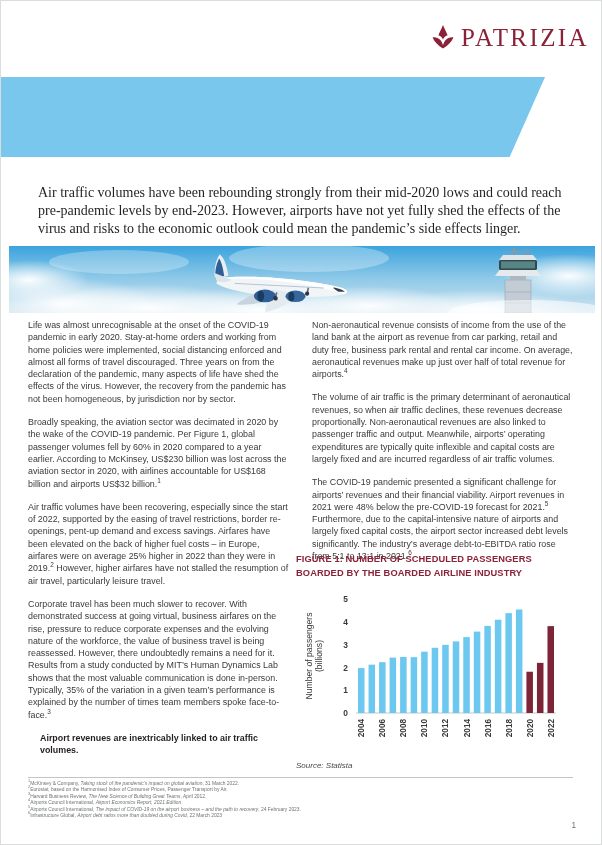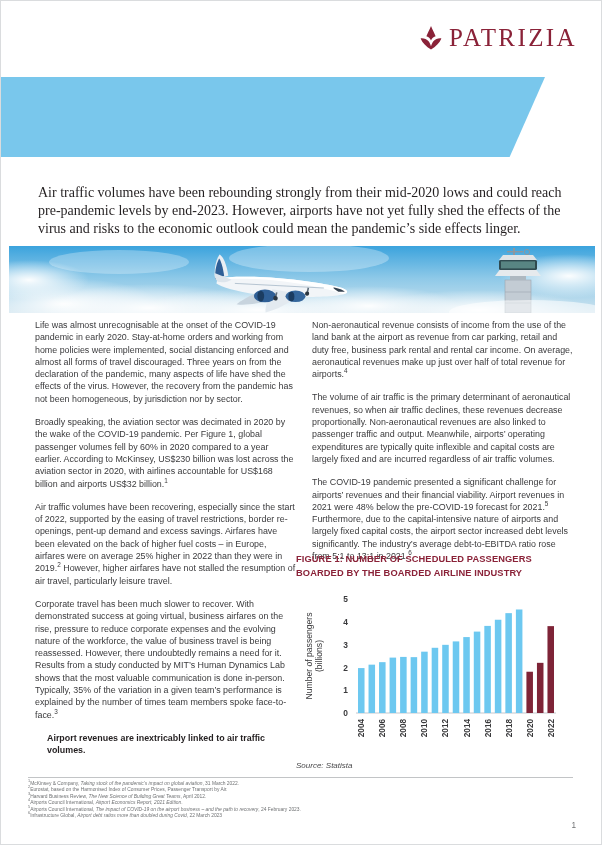--- a/index.html
+++ b/index.html
@@ -26,24 +26,24 @@
   
   .header {
     position: absolute;
     left: 0; top: 0;
     width: 602px;
     height: 76px;
     background: #ffffff;
   }
   .logo {
     position: absolute;
-    right: 26px;
+    right: 14px;
     top: 24px;
     display: flex;
-    align-items: flex-end;
+    align-items: flex-start;
     gap: 7px;
   }
   .logo-mark { width: 22px; height: 24px; display: block; }
   .logo-word {
     font-family: "Liberation Serif", serif;
     font-size: 25px;
     letter-spacing: 2.4px;
     color: #8a2238;
     line-height: 1;
     white-space: nowrap;
@@ -114,21 +114,21 @@
 
   
   .col {
     position: absolute;
     top: 318px;
     width: 262px;
     font-size: 8.9px;
     line-height: 12.3px;
     color: #3a3a3c;
   }
-  .col-left  { left: 34px; }
+  .col-left  { left: 27px; }
   .col-right { left: 311px; }
   .col p { margin: 0 0 11px 0; }
   .col p.bold { font-weight: bold; color: #231f20; margin-left: 12px; }
   .col sup { font-size: 6.4px; vertical-align: super; line-height: 0; }
 
   
   .figure {
     position: absolute;
     left: 295px;
     top: 552px;

